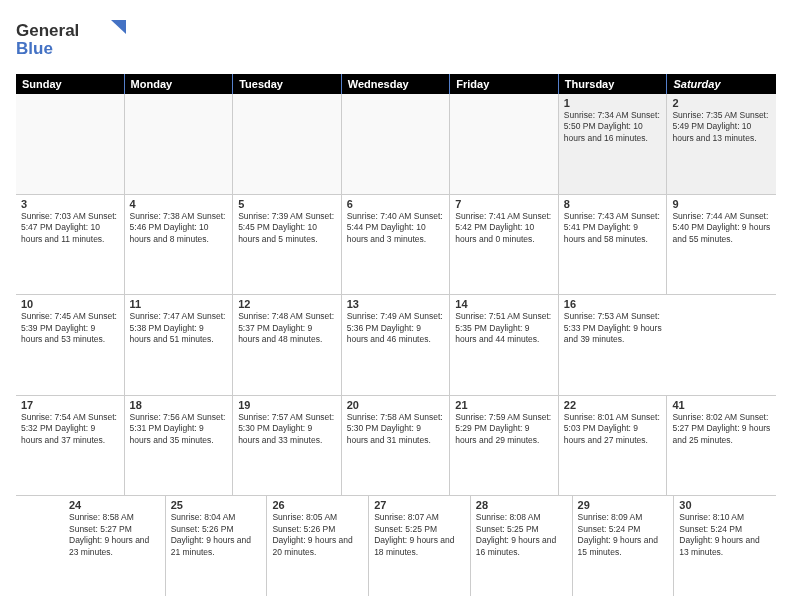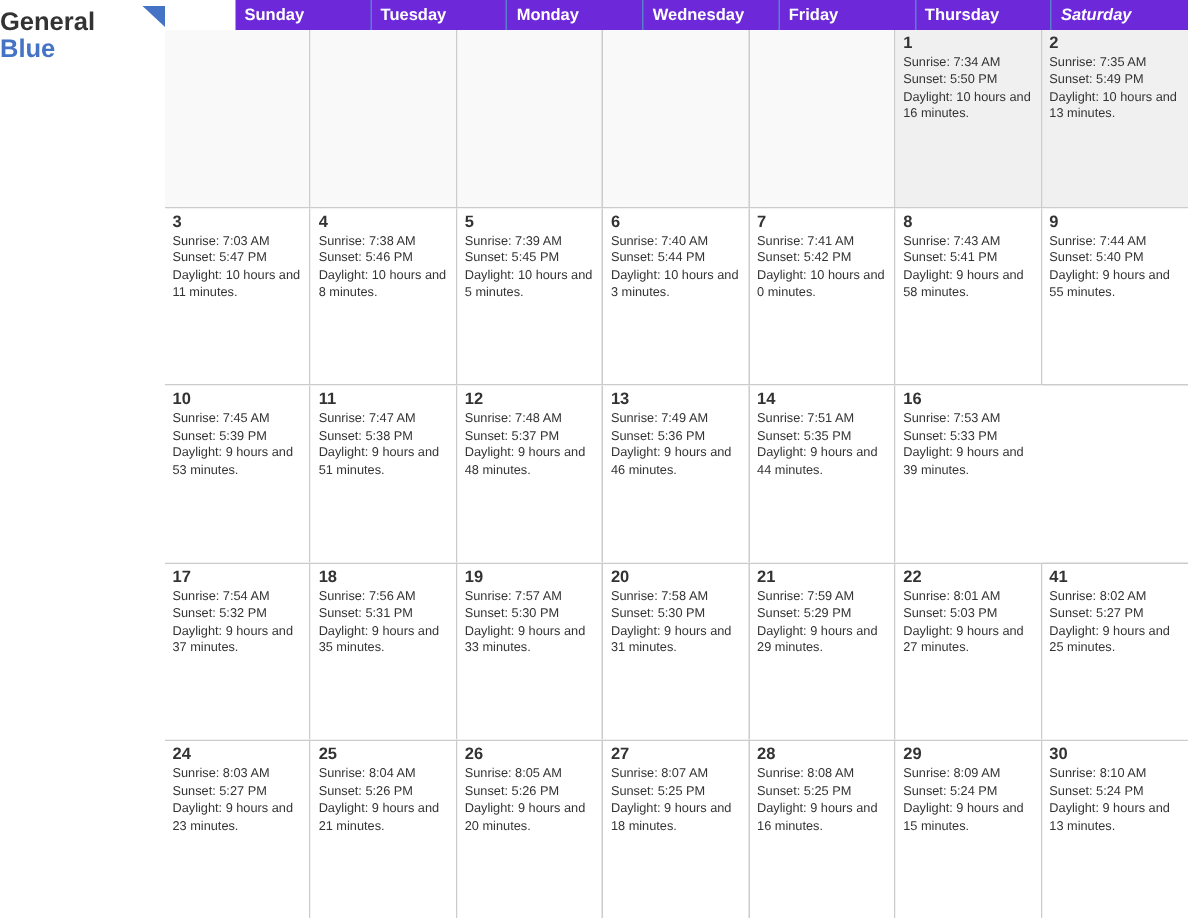--- a/index.html
+++ b/index.html
@@ -6,22 +6,23 @@
     body {
       font-family: Arial, sans-serif;
       background: #fff;
       width: 792px;
       height: 612px;
       overflow: hidden;
     }
     .page {
       width: 792px;
       height: 612px;
-      display: flex;
-      flex-direction: row;
+      padding: 16px;
+      display: flex;
+      flex-direction: column;
     }
     .header {
       display: flex;
       justify-content: space-between;
       align-items: flex-start;
       margin-bottom: 10px;
     }
     .logo {
       display: flex;
       align-items: center;
@@ -39,22 +40,21 @@
       color: #555;
     }
     .calendar {
       flex: 1;
       display: flex;
       flex-direction: column;
     }
     .cal-header {
       display: grid;
       grid-template-columns: repeat(7, 1fr);
-      background: #6d28d9;
-      margin-left: 47px;
+      background: #000000;
     }
     .cal-header-cell {
       color: #fff;
       font-size: 11px;
       font-weight: bold;
       padding: 4px 6px;
       text-align: left;
       border-right: 1px solid #5580cc;
     }
     .cal-header-cell:last-child { border-right: none; font-style: italic; }
@@ -62,21 +62,21 @@
       flex: 1;
       display: flex;
       flex-direction: column;
     }
     .cal-row {
       flex: 1;
       display: grid;
       grid-template-columns: repeat(7, 1fr);
       border-bottom: 1px solid #ccc;
     }
-    .cal-row:last-child { border-bottom: none; }
+    .cal-row:last-child { border-bottom: none; margin-left: 48px; }
     .cal-cell {
       border-right: 1px solid #ccc;
       padding: 3px 5px;
       font-size: 9px;
       color: #333;
       vertical-align: top;
       background: #fff;
       min-height: 0;
     }
     .cal-cell:last-child { border-right: none; }
@@ -110,22 +110,22 @@
     </div>
     <div class="title-block">
       <div class="month-title"></div>
       <div class="location"></div>
     </div>
   </div>
 
   <div class="calendar">
     <div class="cal-header">
     <div class="cal-header-cell">Sunday</div>
+        <div class="cal-header-cell">Monday</div>
         <div class="cal-header-cell">Tuesday</div>
-        <div class="cal-header-cell">Monday</div>
         <div class="cal-header-cell">Wednesday</div>
         <div class="cal-header-cell">Friday</div>
         <div class="cal-header-cell">Thursday</div>
         <div class="cal-header-cell">Saturday</div>
       </div>
     <div class="cal-body">
     <div class="cal-row">
           <div class="cal-cell empty"></div>
           <div class="cal-cell empty"></div>
           <div class="cal-cell empty"></div>
@@ -266,21 +266,21 @@
           <div class="cal-cell">
             <span class="day-num">41</span>
             <div class="cell-text">Sunrise: 8:02 AM
 Sunset: 5:27 PM
 Daylight: 9 hours and 25 minutes.</div>
           </div>
         </div>
         <div class="cal-row">
           <div class="cal-cell">
             <span class="day-num">24</span>
-            <div class="cell-text">Sunrise: 8:03 AM
+            <div class="cell-text">Sunrise: 8:58 AM
 Sunset: 5:27 PM
 Daylight: 9 hours and 23 minutes.</div>
           </div>
           <div class="cal-cell">
             <span class="day-num">25</span>
             <div class="cell-text">Sunrise: 8:04 AM
 Sunset: 5:26 PM
 Daylight: 9 hours and 21 minutes.</div>
           </div>
           <div class="cal-cell">

